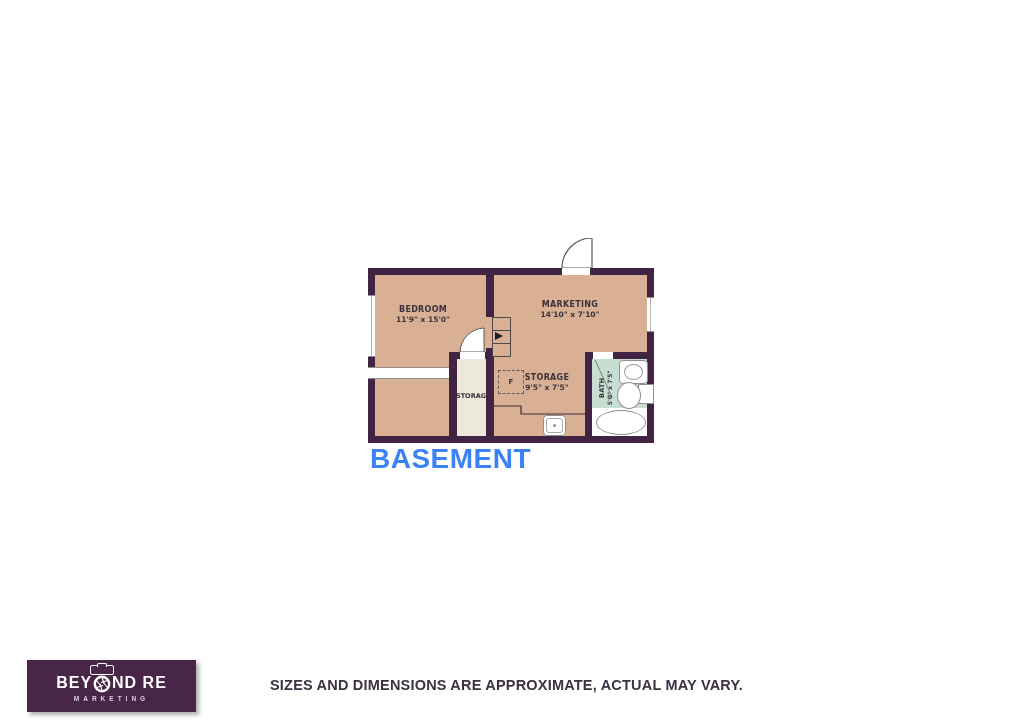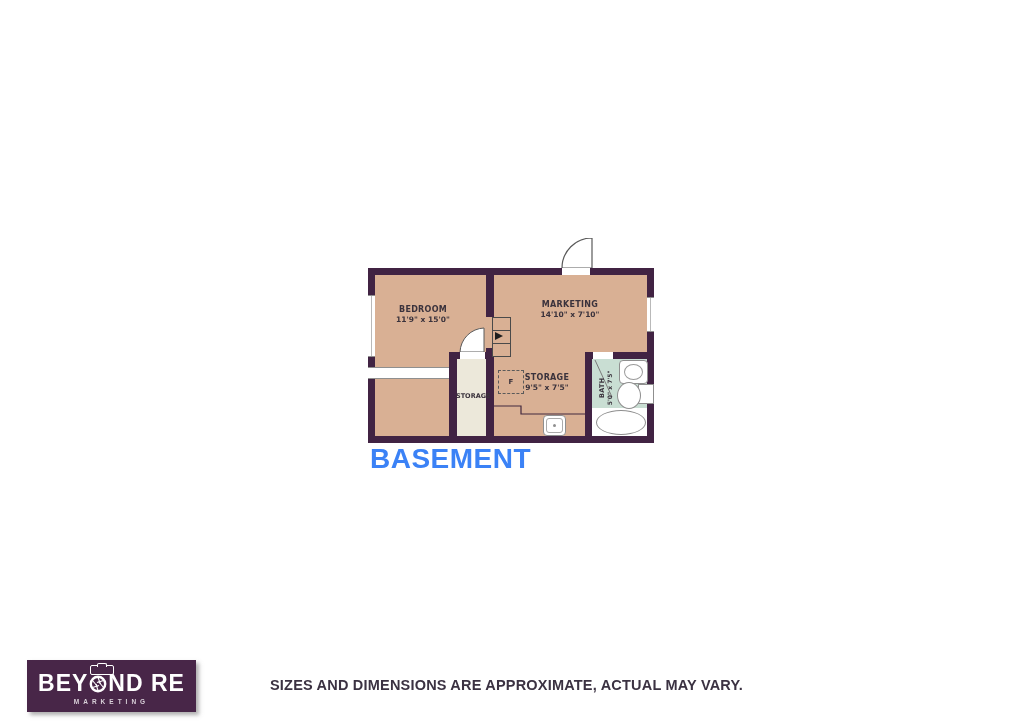--- a/index.html
+++ b/index.html
@@ -72,21 +72,21 @@
   .lbl-bath .room-dims{font-size:6px;}
 
   .plan-title{position:absolute;left:370px;top:443px;font-family:"Liberation Sans",sans-serif;
               font-size:28px;font-weight:600;color:#3b82f6;letter-spacing:.5px;}
 
   
   .logo{position:absolute;left:27px;top:660px;width:169px;height:52px;background:#482648;
         box-shadow:3px 3px 4px rgba(110,110,110,.55);display:flex;flex-direction:column;
         align-items:center;justify-content:center;}
   .logo-row{display:flex;align-items:center;color:#ffffff;font-family:"Liberation Sans",sans-serif;
-            font-weight:bold;font-size:23px;letter-spacing:1px;line-height:1;margin-top:4px;}
+            font-weight:bold;font-size:16px;letter-spacing:1px;line-height:1;margin-top:4px;}
   .aperture{margin:0 1px;position:relative;top:1px;}
   .camera-body{position:absolute;top:5px;left:63px;width:22px;height:8px;border:1.5px solid #ffffff;
                border-radius:2px;}
   .camera-body:before{content:"";position:absolute;left:6px;top:-3px;width:8px;height:3px;
                background:#482648;border:1.5px solid #ffffff;border-bottom:none;border-radius:2px 2px 0 0;}
   .logo-sub{color:#d9d0d9;font-family:"Liberation Sans",sans-serif;font-size:6.5px;font-weight:bold;
             letter-spacing:4px;margin-top:3px;}
   .disclaimer{position:absolute;left:270px;top:677px;font-family:"Liberation Sans",sans-serif;
               font-size:14.5px;font-weight:bold;color:#3b3242;letter-spacing:.2px;text-align:center;}
 </style>

